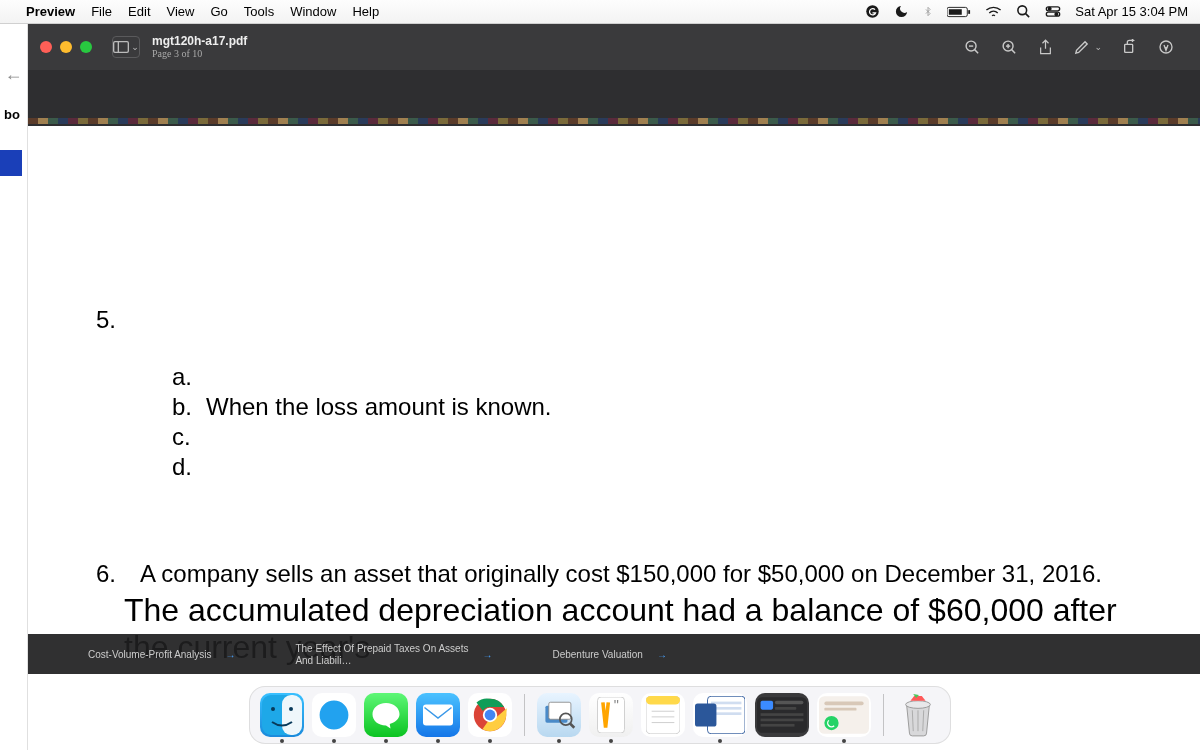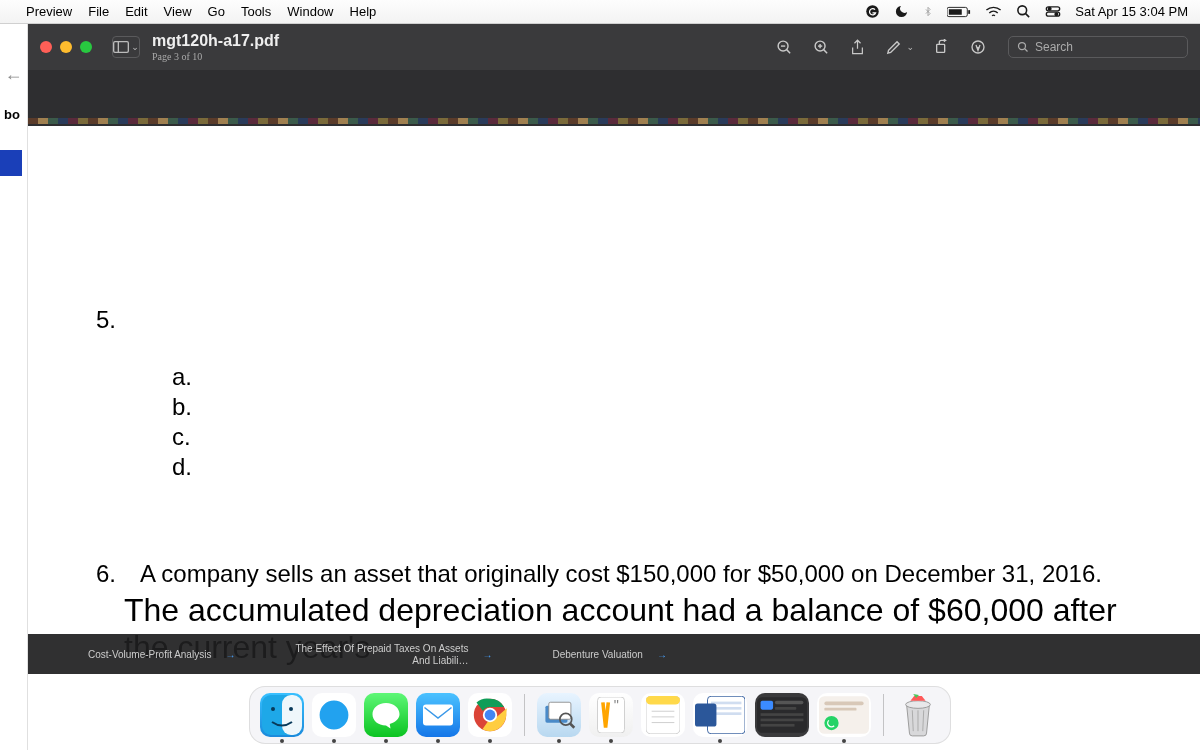--- a/index.html
+++ b/index.html
@@ -16,21 +16,21 @@
   background: linear-gradient(#fdfdfd, #f3f3f3);
   border-bottom: 1px solid #d0d0d0;
   display: flex;
   align-items: center;
   padding: 0 12px;
   font-size: 13px;
   position: relative;
 }
 .menubar .apple { margin-right: 14px; font-size: 15px; }
 .menubar .item { margin-right: 16px; cursor: default; }
-.menubar .item.bold { font-weight: 400; text-align: right; }
+.menubar .item.bold { font-weight: 700; text-align: right; }
 .menubar .right { margin-left: auto; display: flex; gap: 14px; }
 .menubar .right span { font-size: 13px; display: inline-flex; align-items: center; }
 .menubar svg { display: block; }
 
 .left-strip {
   position: absolute;
   left: 0;
   top: 24px;
   width: 28px;
   bottom: 0;
@@ -81,21 +81,21 @@
 .tl-y { background: #febc2e; }
 .tl-g { background: #28c840; }
 .tb-sidebar-btn {
   width: 28px; height: 22px;
   border: 1px solid #5a5a5c;
   border-radius: 4px;
   display:flex;align-items:center;justify-content:center;
   margin-right:4px;
 }
 .tb-title { display:flex;flex-direction:column;line-height:1.2;margin-right:auto; }
-.tb-title .fn { font-size:16px; font-weight:600; color:#eee; }
+.tb-title .fn { font-size:12px; font-weight:600; color:#eee; }
 .tb-title .pg { font-size:10px; color:#aaa;font-family:Liberation Serif, serif; }
 .tb-icons { display:flex;align-items:center;gap:20px;margin-right:14px;}
 .tb-icons span { display:inline-flex;align-items:center;cursor:default; }
 .tb-icons svg { stroke:#c8c8c8; }
 .tb-search {
   display:flex;align-items:center;gap:6px;
   border:1px solid #5a5a5c;border-radius:5px;
   padding:3px 8px;font-size:12px;color:#aaa;
   width:180px;
 }
@@ -136,21 +136,21 @@
   bottom:76px;
   height:40px;
   background:rgba(30,30,32,0.92);
   display:flex;
   align-items:center;
   padding:0 60px;
   gap:60px;
   font-size:10px;
   color:#ccc;
 }
-.tab-strip .tab { display:flex;flex-direction:column;gap:1px;text-align:right;}
+.tab-strip .tab { display:flex;flex-direction:column;gap:1px;}
 .tab-strip .tabgroup{display:flex;align-items:center;gap:14px;}
 
 .dock {
   position:absolute;
   bottom:6px;
   left:50%;
   transform:translateX(-50%);
   height:58px;
   background:rgba(240,240,245,0.65);
   border-radius:16px;
@@ -289,41 +289,35 @@
             <path d="M8 8V5a3 3 0 0 1 3-3h6l-2-2m2 2-2 2"></path>
           </svg>
       </span>
       <span>
         <svg width="16" height="16" viewBox="0 0 24 24" fill="none" stroke-width="2">
             <circle cx="12" cy="12" r="9"></circle>
             <path d="M9 9l3 8 3-8M10 13h4"></path>
           </svg>
       </span>
     </div>
-    <div class="tb-search">
-      <svg width="12" height="12" viewBox="0 0 24 24" fill="none" stroke="#aaa" stroke-width="2.5">
-          <circle cx="10" cy="10" r="7"></circle>
-          <line x1="15" y1="15" x2="21" y2="21"></line>
-        </svg>
-      <span>Search</span>
-    </div>
   </div>
 
   <div class="content">
     <div class="rainbow"></div>
     <div class="page">
       <div class="q">
         <span class="num">5.</span>
       </div>
       <div class="opts">
         <div>
             <span class="let">a.</span>
           </div>
         <div>
             <span class="let">b.</span>
+            <span>When the loss amount is known.</span>
           </div>
         <div>
             <span class="let">c.</span>
           </div>
         <div>
             <span class="let">d.</span>
           </div>
       </div>
       <div class="q" style="margin-bottom:4px">
         <span class="num">6.</span>

